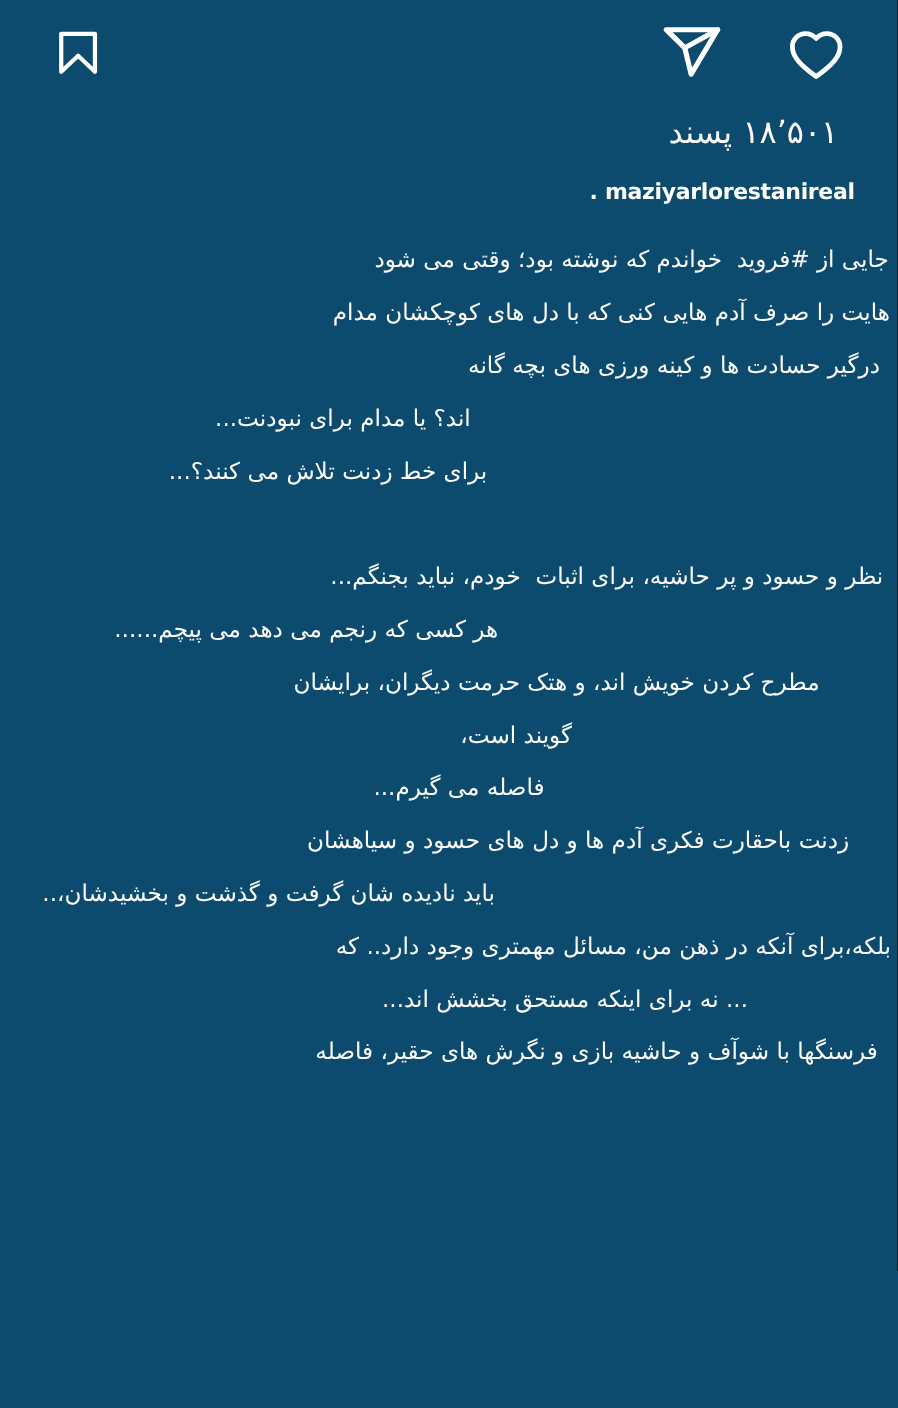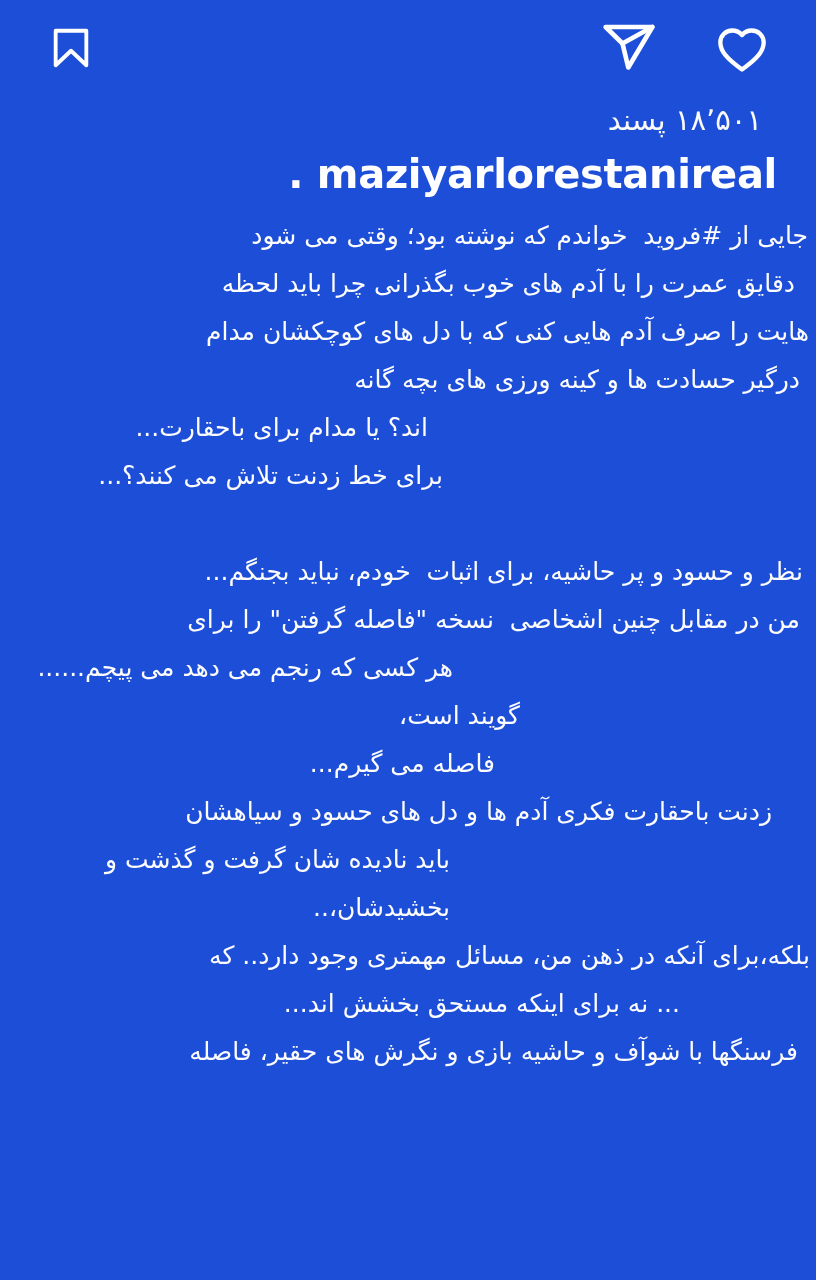--- a/index.html
+++ b/index.html
@@ -4,21 +4,21 @@
 <style>
   html, body {
     margin: 0;
     padding: 0;
     background: #000;
   }
   .screen {
     position: relative;
     width: 816px;
     height: 1280px;
-    background: #1d4ed8;
+    background: #0c4a6e;
     overflow: hidden;
     font-family: "DejaVu Sans", "Liberation Sans", sans-serif;
     color: #fafafa;
   }
   .icon-btn {
     position: absolute;
     display: inline-block;
     cursor: pointer;
   }
   .icon-btn svg {
@@ -32,38 +32,38 @@
     font-size: 29px;
     line-height: 44px;
     color: #fafafa;
     cursor: pointer;
   }
   .username {
     position: absolute;
     top: 148px;
     right: 39px;
     direction: rtl;
-    font-size: 40px;
+    font-size: 20px;
     font-weight: bold;
     line-height: 52px;
     letter-spacing: -0.3px;
     color: #ffffff;
     cursor: pointer;
   }
   .caption {
     position: absolute;
     top: 212px;
     left: 0;
     right: 0;
   }
   .caption-line {
     direction: rtl;
     text-align: right;
     white-space: pre-wrap;
-    font-size: 25px;
+    font-size: 21px;
     line-height: 48px;
     min-height: 48px;
     color: #fdfdfd;
   }
 </style>
 </head>
 <body>
 
 <div class="screen">
 
@@ -91,29 +91,28 @@
       </svg>
     </span>
   </span>
 
   <div class="likes">۱۸٬۵۰۱ پسند</div>
 
   <div class="username">maziyarlorestanireal .</div>
 
   <div class="caption">
     <div class="caption-line" style="padding-right:8px">جایی از #فروید  خواندم که نوشته بود؛ وقتی می شود</div>
-    <div class="caption-line" style="padding-right:21px">دقایق عمرت را با آدم های خوب بگذرانی چرا باید لحظه</div>
     <div class="caption-line" style="padding-right:7px">هایت را صرف آدم هایی کنی که با دل های کوچکشان مدام</div>
     <div class="caption-line" style="padding-right:16px">درگیر حسادت ها و کینه ورزی های بچه گانه</div>
-    <div class="caption-line" style="padding-right:388px">اند؟ یا مدام برای باحقارت...</div>
+    <div class="caption-line" style="padding-right:388px">اند؟ یا مدام برای نبودنت...</div>
     <div class="caption-line" style="padding-right:373px">برای خط زدنت تلاش می کنند؟...</div>
     <div class="caption-line" style="padding-right:0"></div>
     <div class="caption-line" style="padding-right:13px">نظر و حسود و پر حاشیه، برای اثبات  خودم، نباید بجنگم...</div>
-    <div class="caption-line" style="padding-right:16px">من در مقابل چنین اشخاصی  نسخه "فاصله گرفتن" را برای</div>
     <div class="caption-line" style="padding-right:363px">هر کسی که رنجم می دهد می پیچم......</div>
+    <div class="caption-line" style="padding-right:71px">مطرح کردن خویش اند، و هتک حرمت دیگران، برایشان</div>
     <div class="caption-line" style="padding-right:296px">گویند است،</div>
     <div class="caption-line" style="padding-right:321px">فاصله می گیرم...</div>
     <div class="caption-line" style="padding-right:44px">زدنت باحقارت فکری آدم ها و دل های حسود و سیاهشان</div>
     <div class="caption-line" style="padding-right:366px">باید نادیده شان گرفت و گذشت و بخشیدشان،..</div>
     <div class="caption-line" style="padding-right:6px">بلکه،برای آنکه در ذهن من، مسائل مهمتری وجود دارد.. که</div>
     <div class="caption-line" style="padding-right:136px">... نه برای اینکه مستحق بخشش اند...</div>
     <div class="caption-line" style="padding-right:18px">فرسنگها با شوآف و حاشیه بازی و نگرش های حقیر، فاصله</div>
 
   </div>
 

